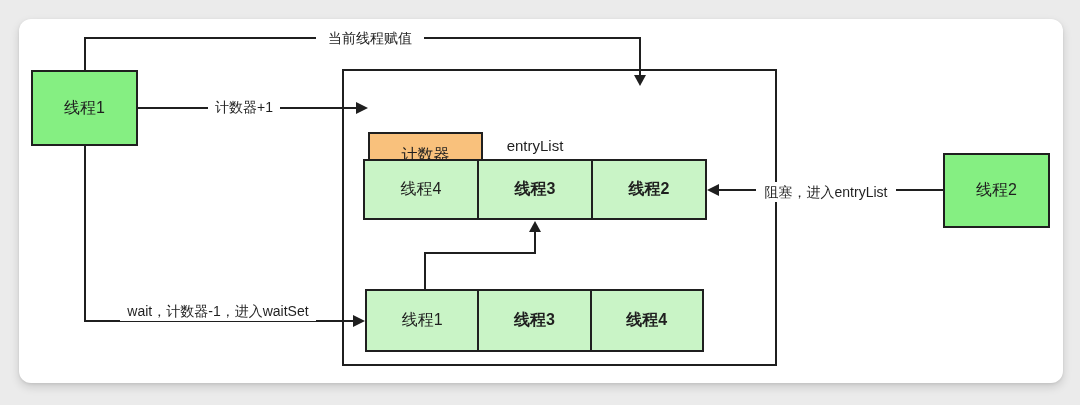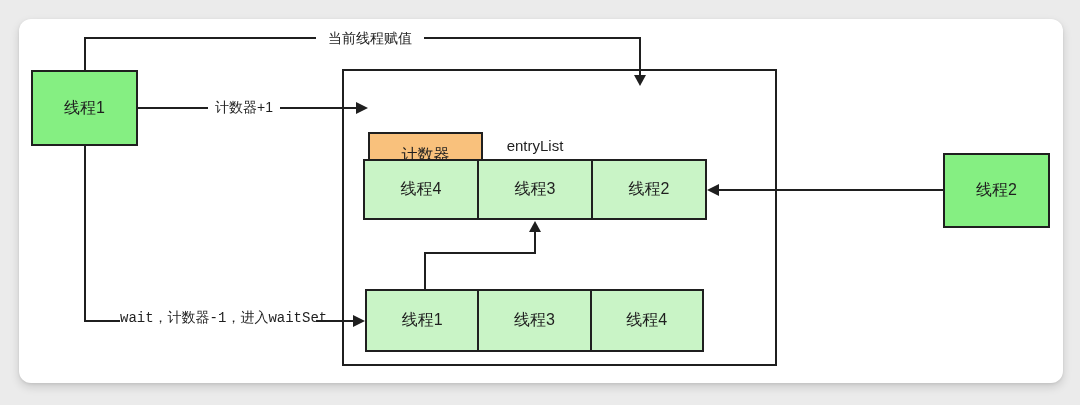--- a/index.html
+++ b/index.html
@@ -34,33 +34,33 @@
   .wait-title  { left:365px; top:263px; width:339px; }
 
   .cell-row { position:absolute; display:flex;text-align:right; }
   .entry-row { left:363px; top:159px; width:344px; height:61px; }
   .wait-row  { left:365px; top:289px; width:339px; height:63px; }
   .cell {
     flex:1; display:flex; align-items:center; justify-content:center;
     background:var(--cell-green,#c9f4c6); border:2px solid var(--line,#1f1f1f);
     font-size:16px;
   }
-  .cell + .cell { margin-left:-2px; }
+  .cell + .cell { margin-left:-2px;font-weight:bold; }
 
   svg.arrows { position:absolute; left:0; top:0; width:1080px; height:405px; pointer-events:none; }
   .arrows polyline, .arrows line { fill:none; stroke:var(--line,#1f1f1f); stroke-width:2; }
   .arrows polygon { fill:var(--line,#1f1f1f); stroke:none; }
 
   .alabel {
     position:absolute; font-size:14px; line-height:20px; text-align:center;
     background:var(--card-bg,#fff); white-space:nowrap;
   }
   .lbl-assign { left:316px; top:28px;  width:108px; }
   .lbl-inc    { left:208px; top:97px;  width:72px;  }
-  .lbl-wait   { left:120px; top:308px; width:196px;font-family:Liberation Mono, monospace; }
+  .lbl-wait   { left:120px; top:301px; width:196px; }
   .lbl-notify { left:356px; top:233px; width:172px; text-align:left; }
   .lbl-block  { left:756px; top:182px; width:140px; }
 </style>
 </head>
 <body>
 
 <div class="stage">
 
   <div class="card"></div>
 
@@ -108,14 +108,15 @@
 
   <div class="cell-row wait-row">
     <div class="cell">线程1</div>
     <div class="cell">线程3</div>
     <div class="cell">线程4</div>
   </div>
 
   <div class="alabel lbl-assign">当前线程赋值</div>
   <div class="alabel lbl-inc">计数器+1</div>
   <div class="alabel lbl-wait">wait，计数器-1，进入waitSet</div>
+  <div class="alabel lbl-block">阻塞，进入entryList</div>
 
 </div>
 
 </body></html>

